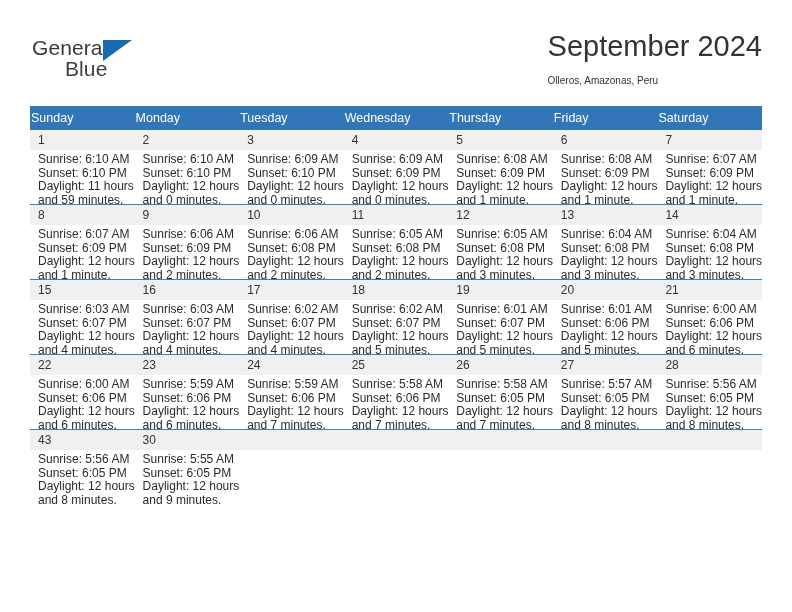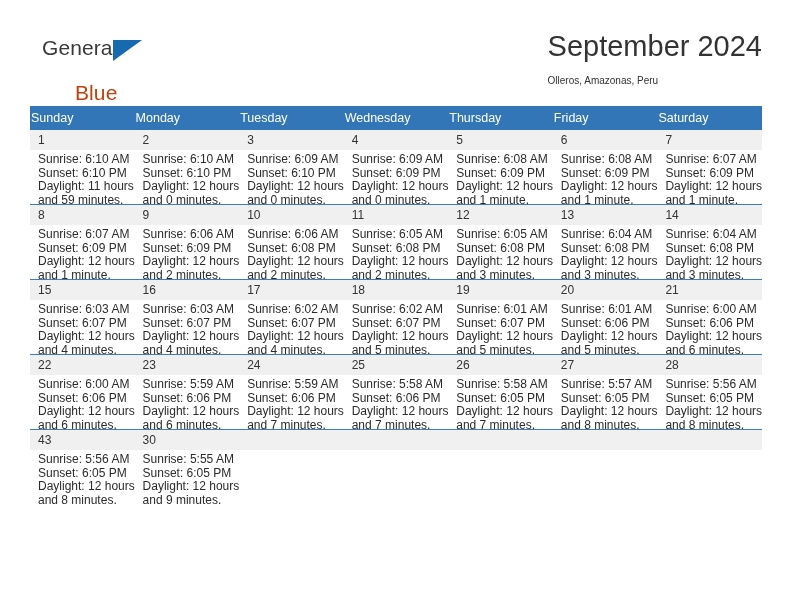--- a/index.html
+++ b/index.html
@@ -24,21 +24,21 @@
   
   .header {
     position: absolute;
     left: 30px;
     top: 28px;
     width: 732px;
     height: 70px;
   }
   .logo {
     position: absolute;
-    left: 12px;
+    left: 2px;
     top: 8px;
     width: 200px;
     height: 52px;
   }
   .logo-general {
     position: absolute;
     left: 0;
     top: 0;
     font-size: 21px;
     letter-spacing: 0.1px;
@@ -52,23 +52,22 @@
     width: 0;
     height: 0;
     border-left: 29px solid #1769b0;
     border-bottom: 21px solid transparent;
   }
   .logo-blue {
     position: absolute;
     left: 33px;
     top: 21px;
     font-size: 21px;
-    color: #c2410c;
+    color: #404040;
     letter-spacing: 0.1px;
-    margin-top: 24px;
   }
 
   .titles {
     position: absolute;
     right: 0;
     top: 0;
     text-align: left;
   }
   .month-title {
     font-size: 29px;

